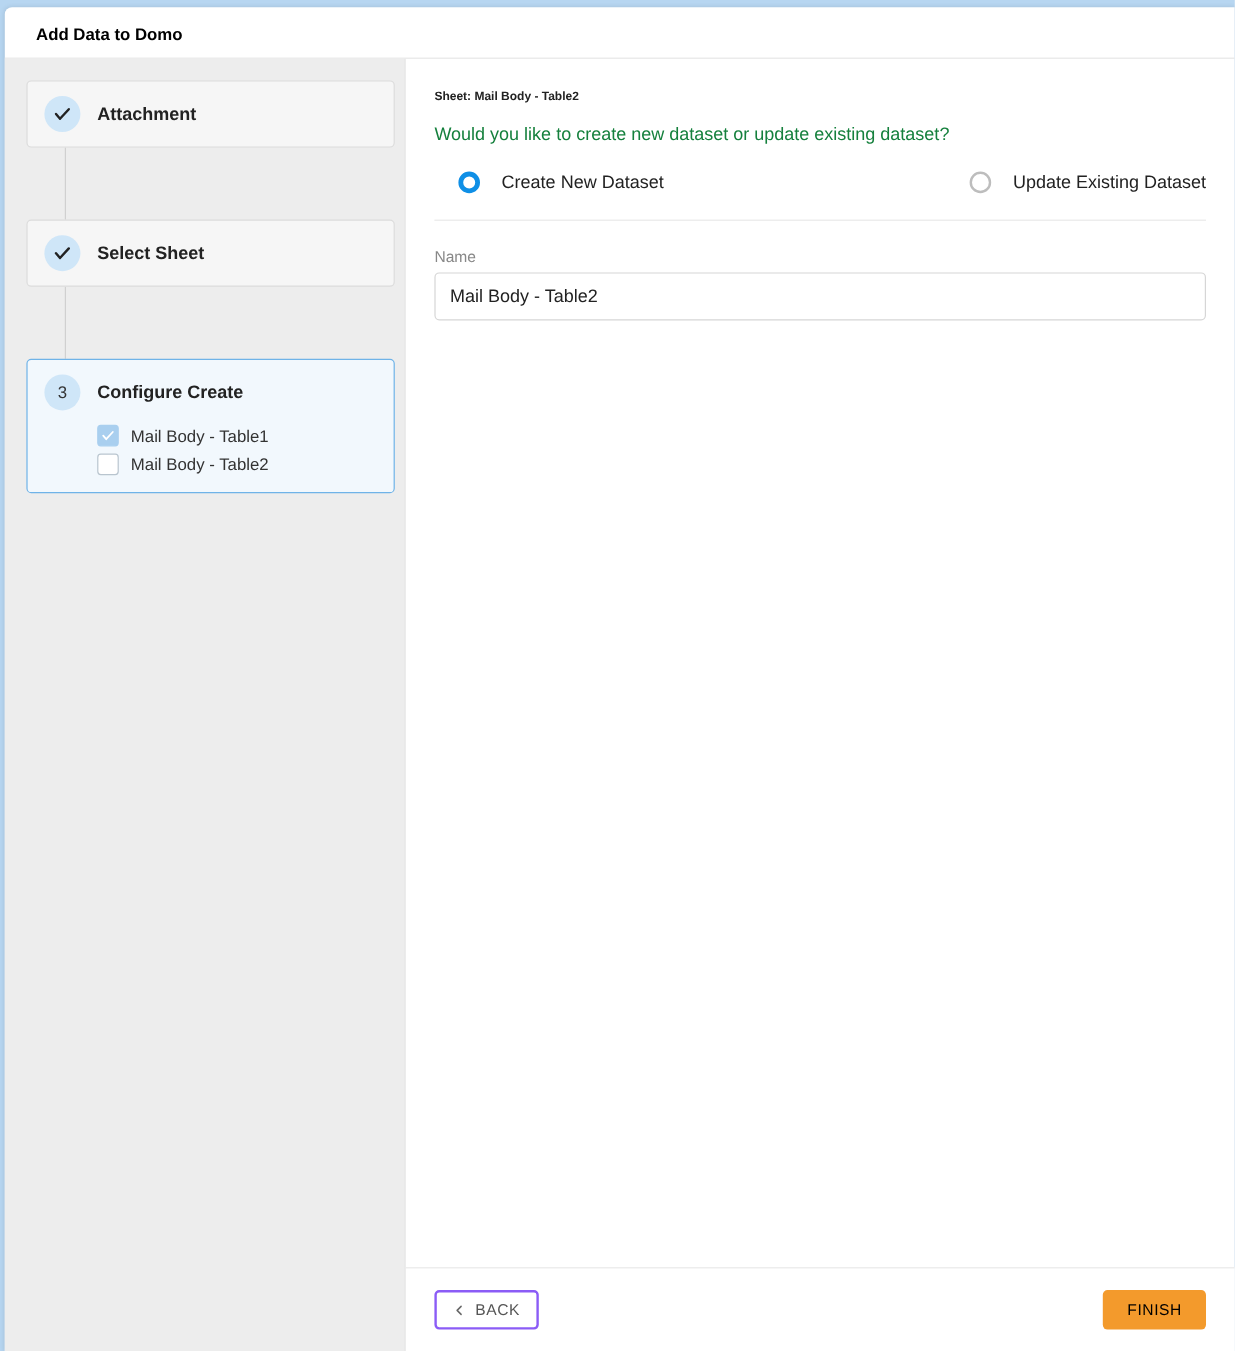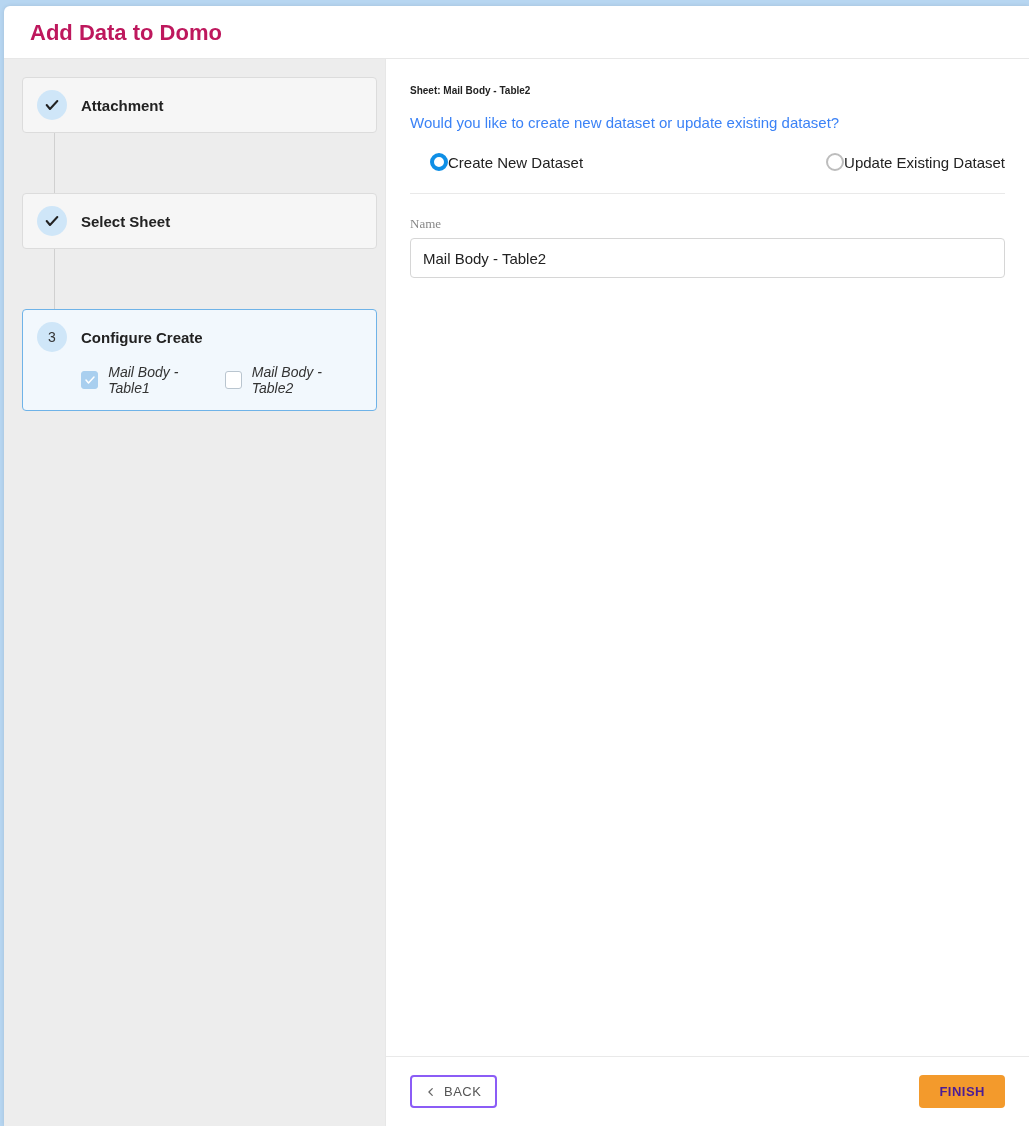--- a/index.html
+++ b/index.html
@@ -7,64 +7,64 @@
   body { background:#b7d6f1; width:1029px; height:1126px; position:relative; overflow:hidden; }
 
   .modal {
     position:absolute; left:4px; right:0; top:6px; bottom:0;
     background:#fff; border-radius:6px 0 0 0; box-shadow:0 0 4px rgba(0,0,0,.1);
     display:flex; flex-direction:column;
   }
 
   .modal-header {
     padding:14px 26px 12px 26px; border-bottom:1px solid #e7e7e7;
-    font-size:22px; font-weight:600; color:#be185d;
+    font-size:14px; font-weight:600; color:#000000;
   }
 
   .modal-body { flex:1; display:flex; min-height:0; }
 
   .sidebar {
-    width:382px; background:#ededed; padding:18px 8px 18px 18px;
+    width:334px; background:#ededed; padding:18px 8px 18px 18px;
     border-right:1px solid #e7e7e7; position:relative;
   }
 
   .step-card {
     background:#f7f7f7; border:1px solid #dcdcdc; border-radius:4px;
     padding:12px 14px; position:relative;
   }
   .step-card + .connector { height:60px; width:2px; background:transparent; margin-left:32px; border-left:1px solid #d0d0d0; }
   .step-card.completed { background:#f6f6f6; }
   .step-card.active { background:#f2f8fd; border-color:#6fb3e8; }
   .step-head { display:flex; align-items:center; gap:14px; }
   .step-circle {
     width:30px; height:30px; border-radius:50%; background:#cfe6f8;
     display:flex; align-items:center; justify-content:center; font-size:14px; color:#333; font-weight:500;
   }
   .step-circle svg { width:16px; height:16px; stroke:#222; }
   .step-title { font-size:15px; font-weight:600; color:#222; }
 
-  .step-sub { margin:12px 0 2px 44px; display:flex; flex-direction:row; gap:6px;font-style:italic; }
+  .step-sub { margin:12px 0 2px 44px; display:flex; flex-direction:column; gap:6px; }
   .sub-item { display:flex; align-items:center; gap:10px; font-size:14px; color:#333; }
   .chk { width:18px; height:18px; border:1px solid #b9c5cf; border-radius:3px; background:#fff; display:flex; align-items:center; justify-content:center; }
   .chk.checked { background:#a9cfef; border-color:#a9cfef; }
   .chk svg { width:12px; height:12px; stroke:#fff; display:none; }
   .chk.checked svg { display:block; }
 
   .main { flex:1; display:flex; flex-direction:column; min-width:0; }
   .main-content { flex:1; padding:26px 24px 10px 24px; overflow:auto; }
 
   .sheet-title { font-size:10px; font-weight:700; color:#222; margin:0 0 18px 0; }
-  .prompt { font-size:15px; color:#3b82f6; margin:0 0 22px 0; }
+  .prompt { font-size:15px; color:#15803d; margin:0 0 22px 0; }
 
   .radio-row { display:flex; justify-content:space-between; align-items:center; padding-bottom:22px; border-bottom:1px solid #e9e9e9; margin-bottom:22px; }
-  .radio-opt { display:flex; align-items:center; gap:0; font-size:15px; color:#222;padding-left:20px; }
+  .radio-opt { display:flex; align-items:center; gap:18px; font-size:15px; color:#222;padding-left:20px; }
   .radio { width:18px; height:18px; border-radius:50%; border:2px solid #bdbdbd; background:#fff; display:flex; align-items:center; justify-content:center; }
   .radio.selected { border:4px solid #0f8fe6; width:18px; height:18px; }
 
-  .field-label { font-size:13px; color:#888; margin-bottom:6px;font-family:Liberation Serif, serif; }
+  .field-label { font-size:13px; color:#888; margin-bottom:6px; }
   .text-input {
     width:100%; height:40px; border:1px solid #d6d6d6; border-radius:4px;
     padding:0 12px; font-size:15px; color:#222; background:#fff;
   }
 
   .tags-section { margin-top:24px; }
   .tag-btn {
     display:inline-flex; align-items:center; gap:4px;
     border:1px solid #d6d6d6; border-radius:4px; padding:3px 10px;
     font-size:13px; color:#777; background:#fff; cursor:pointer;
@@ -75,22 +75,22 @@
     border-top:1px solid #e9e9e9; padding:18px 24px;
     display:flex; justify-content:space-between; align-items:center; background:#fff;
   }
   .btn-back {
     display:inline-flex; align-items:center; gap:8px;
     border:2px solid #8b5cf6; background:#fff; border-radius:4px;
     padding:7px 14px; font-size:13px; letter-spacing:.5px; color:#555; cursor:pointer;
   }
   .btn-back svg { width:10px; height:10px; stroke:#666; }
   .btn-finish {
-    background:#f39a2c; color:#4c1d95; border:none; border-radius:4px;
-    padding:9px 20px; font-size:13px; letter-spacing:.5px; font-weight:700; cursor:pointer;
+    background:#f39a2c; color:#000000; border:none; border-radius:4px;
+    padding:9px 20px; font-size:13px; letter-spacing:.5px; font-weight:400; cursor:pointer;
   }
 </style>
 </head>
 <body>
 
 <div class="modal">
   <div class="modal-header">Add Data to Domo</div>
 
   <div class="modal-body">
 

